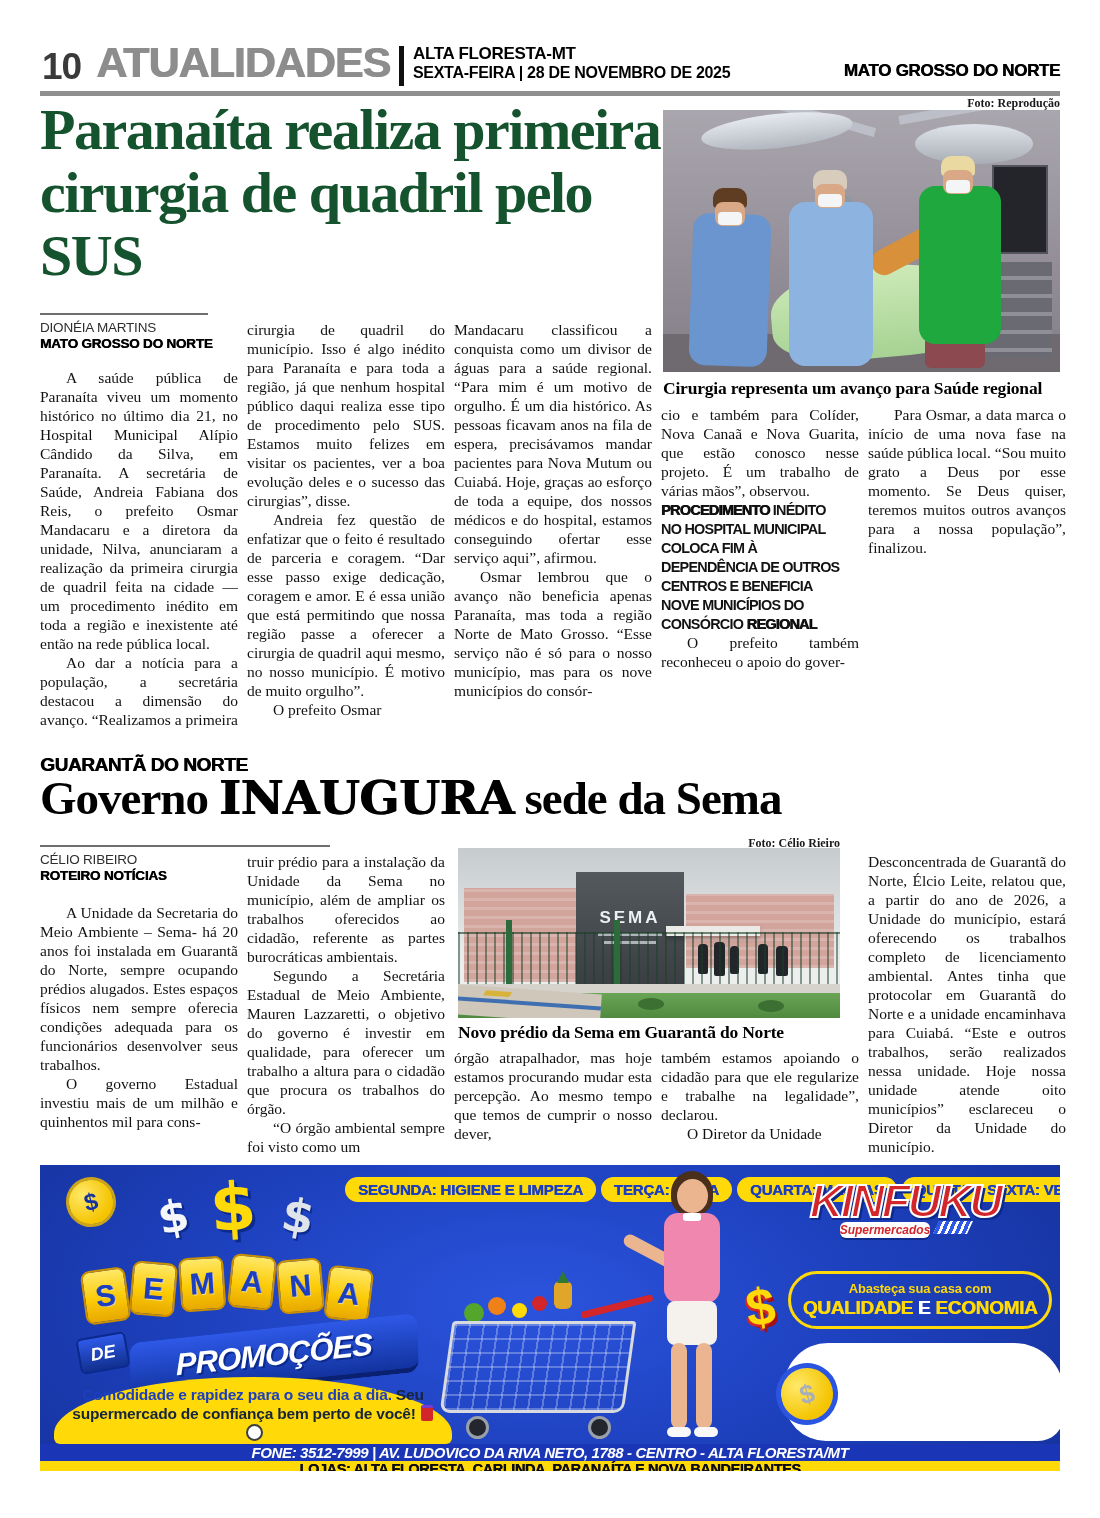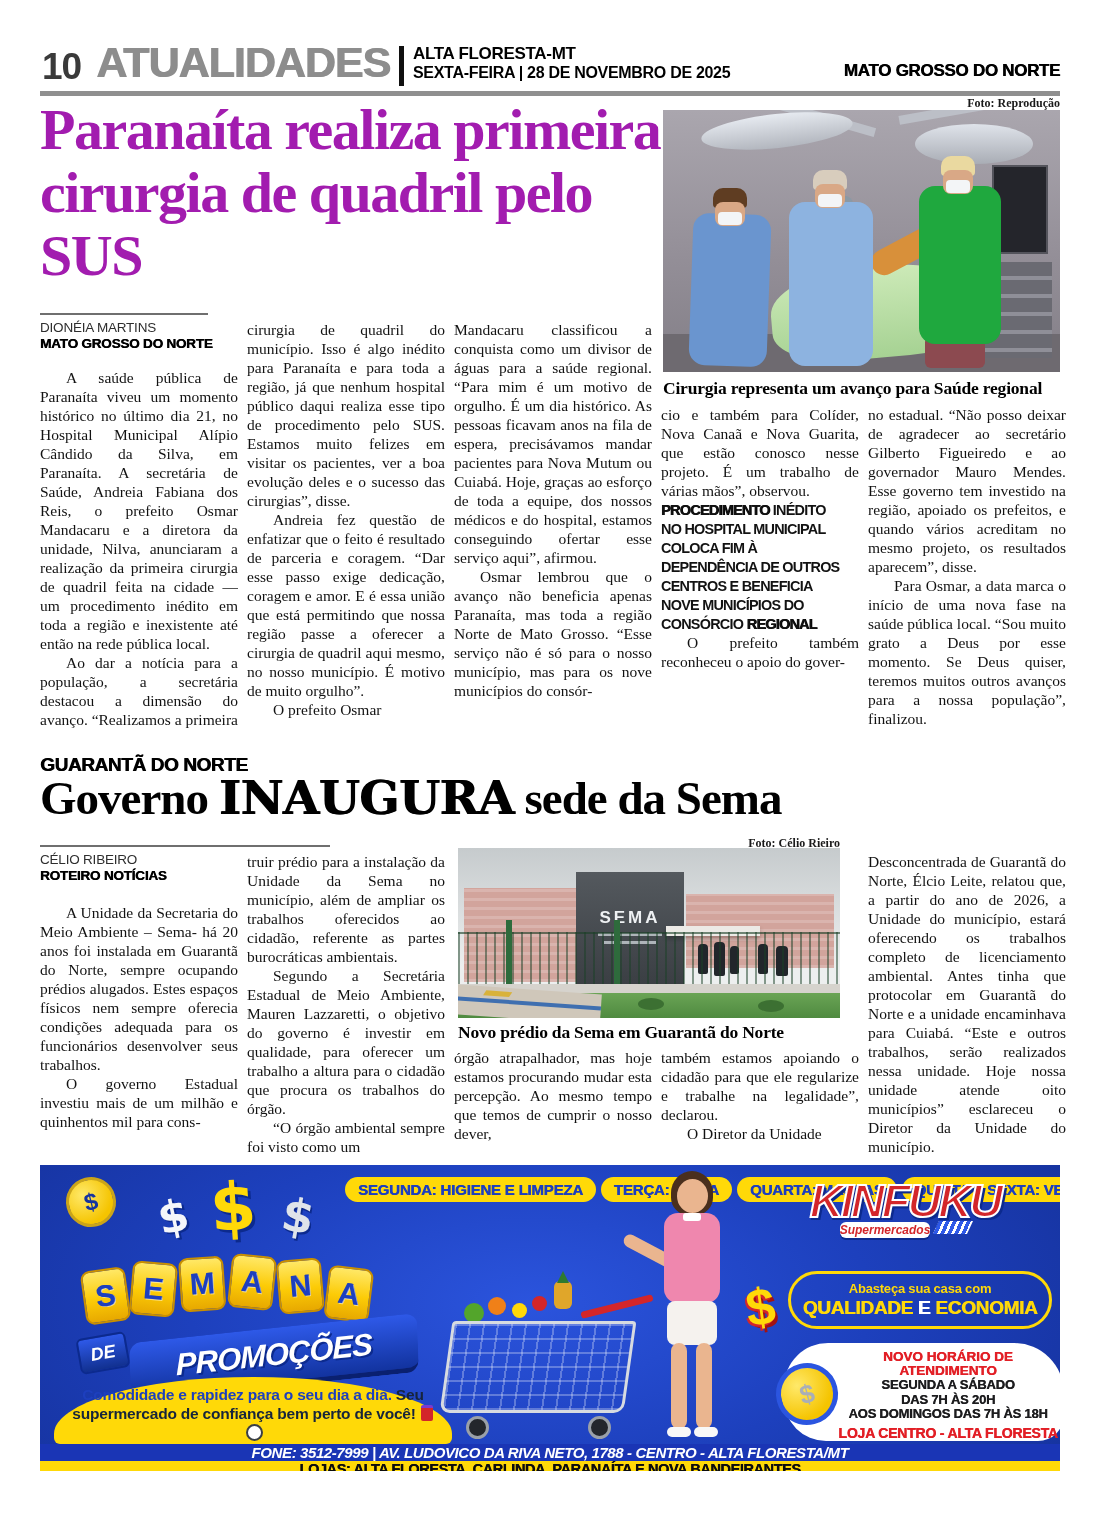--- a/index.html
+++ b/index.html
@@ -17,21 +17,21 @@
   .credit{font-family:"Liberation Serif",serif;font-weight:bold;font-size:12px;color:#1a1a1a;}
   .caption{font-family:"Liberation Serif",serif;font-weight:bold;font-size:17.5px;color:#000;letter-spacing:-0.2px;}
   .byrule{height:2px;background:#6f6f6f;}
   .by-a{font-size:13.5px;color:#2e2e2e;letter-spacing:-0.2px;}
   .by-o{font-size:13.5px;font-weight:bold;color:#000;letter-spacing:-0.2px;text-shadow:0.5px 0 #000;}
   .col{position:absolute;width:198px;overflow:hidden;}
   .col p{margin:0;font-family:"Liberation Serif",serif;font-size:15.5px;line-height:19px;
          text-align:justify;color:#121212;}
   .ind{text-indent:26px;}
   .hl1{left:40px;top:98px;width:640px;font-family:"Liberation Serif",serif;font-weight:bold;
-       font-size:58px;line-height:63px;letter-spacing:-1.5px;color:#a21caf;}
+       font-size:58px;line-height:63px;letter-spacing:-1.5px;color:#14532d;}
   .kicker{left:40px;top:754px;font-size:19px;font-weight:bold;letter-spacing:-0.4px;text-shadow:0.7px 0 #000;}
   .hl2{left:40px;top:772px;width:1020px;font-family:"Liberation Serif",serif;font-weight:bold;
        font-size:47px;line-height:52px;letter-spacing:-1px;}
   .hl2 .emph{font-family:"DejaVu Serif",serif;letter-spacing:-0.5px;text-shadow:1px 0 #000;}
   .pullquote{margin:10px 0 8px;font-size:19.5px;line-height:20px;font-weight:bold;letter-spacing:-0.8px;
              color:#000;transform:scaleX(0.93);transform-origin:left top;text-align:left !important;
              font-family:"Liberation Sans",sans-serif !important;}
   .pq-strong{text-shadow:0.8px 0 #000;}
   
   .ph1{left:663px;top:110px;width:397px;height:262px;overflow:hidden;background:linear-gradient(180deg,#aaa6ae 0%,#948f98 55%,#837f87 100%);}
@@ -237,21 +237,20 @@
   <div class="col" style="left:454px;top:320px;height:422px;">
     <p>Mandacaru classificou a conquista como um divisor de águas para a saúde regional. “Para mim é um motivo de orgulho. É um dia histórico. As pessoas ficavam anos na fila de espera, precisávamos mandar pacientes para Nova Mutum ou Cuiabá. Hoje, graças ao esforço de toda a equipe, dos nossos médicos e do hospital, estamos conseguindo ofertar esse serviço aqui”, afirmou.</p>
     <p class="ind">Osmar lembrou que o avanço não beneficia apenas Paranaíta, mas toda a região Norte de Mato Grosso. “Esse serviço não é só para o nosso município, mas para os nove municípios do consór-</p>
   </div>
   <div class="col" style="left:661px;top:405px;height:337px;">
     <p>cio e também para Colíder, Nova Canaã e Nova Guarita, que estão conosco nesse projeto. É um trabalho de várias mãos”, observou.</p>
     <p class="pullquote"><span class="pq-strong">PROCEDIMENTO</span><span> INÉDITO NO HOSPITAL MUNICIPAL COLOCA FIM À DEPENDÊNCIA DE OUTROS CENTROS E BENEFICIA NOVE MUNICÍPIOS DO CONSÓRCIO </span><span class="pq-strong">REGIONAL</span></p>
     <p class="ind">O prefeito também reconheceu o apoio do gover-</p>
   </div>
   <div class="col" style="left:868px;top:405px;height:337px;">
-    <p>no estadual. “Não posso deixar de agradecer ao secretário Gilberto Figueiredo e ao governador Mauro Mendes. Esse governo tem investido na região, apoiado os prefeitos, e quando vários acreditam no mesmo projeto, os resultados aparecem”, disse.</p>
     <p class="ind">Para Osmar, a data marca o início de uma nova fase na saúde pública local. “Sou muito grato a Deus por esse momento. Se Deus quiser, teremos muitos outros avanços para a nossa população”, finalizou.</p>
   </div>
 
   <div class="abs kicker">GUARANTÃ DO NORTE</div>
   <div class="abs hl2"><span>Governo </span><span class="emph">INAUGURA</span><span> sede da Sema</span></div>
 
   <div class="abs credit" style="left:520px;top:836px;width:320px;text-align:right;">Foto: Célio Rieiro</div>
 
   <div class="abs ph2">
     <div class="bldL"></div>
@@ -366,27 +365,20 @@
     </div>
 
     <div class="abs dollar3d">$</div>
     <div class="abs slogan">
       <div class="l1">Abasteça sua casa com</div>
       <div class="l2"><span class="sl-y">QUALIDADE</span><span class="sl-w"> E </span><span class="sl-y">ECONOMIA</span></div>
     </div>
 
     <div class="abs hours">
       <div class="abs coin coin-h">$</div>
-      <div class="txt">
-        <div class="h-title">NOVO HORÁRIO DE ATENDIMENTO</div>
-        <div class="h-line">SEGUNDA A SÁBADO</div>
-        <div class="h-line">DAS 7H ÀS 20H</div>
-        <div class="h-line">AOS DOMINGOS DAS 7H ÀS 18H</div>
-        <div class="h-store">LOJA CENTRO - ALTA FLORESTA</div>
-      </div>
     </div>
 
     <div class="ad-footer">
       <div class="adf-left">FONE: 3512-7999  |  AV. LUDOVICO DA RIVA NETO, 1788 - CENTRO - ALTA FLORESTA/MT</div>
       <div class="adf-right">LOJAS: ALTA FLORESTA, CARLINDA, PARANAÍTA E NOVA BANDEIRANTES</div>
     </div>
   </div>
 
 </div>
 

